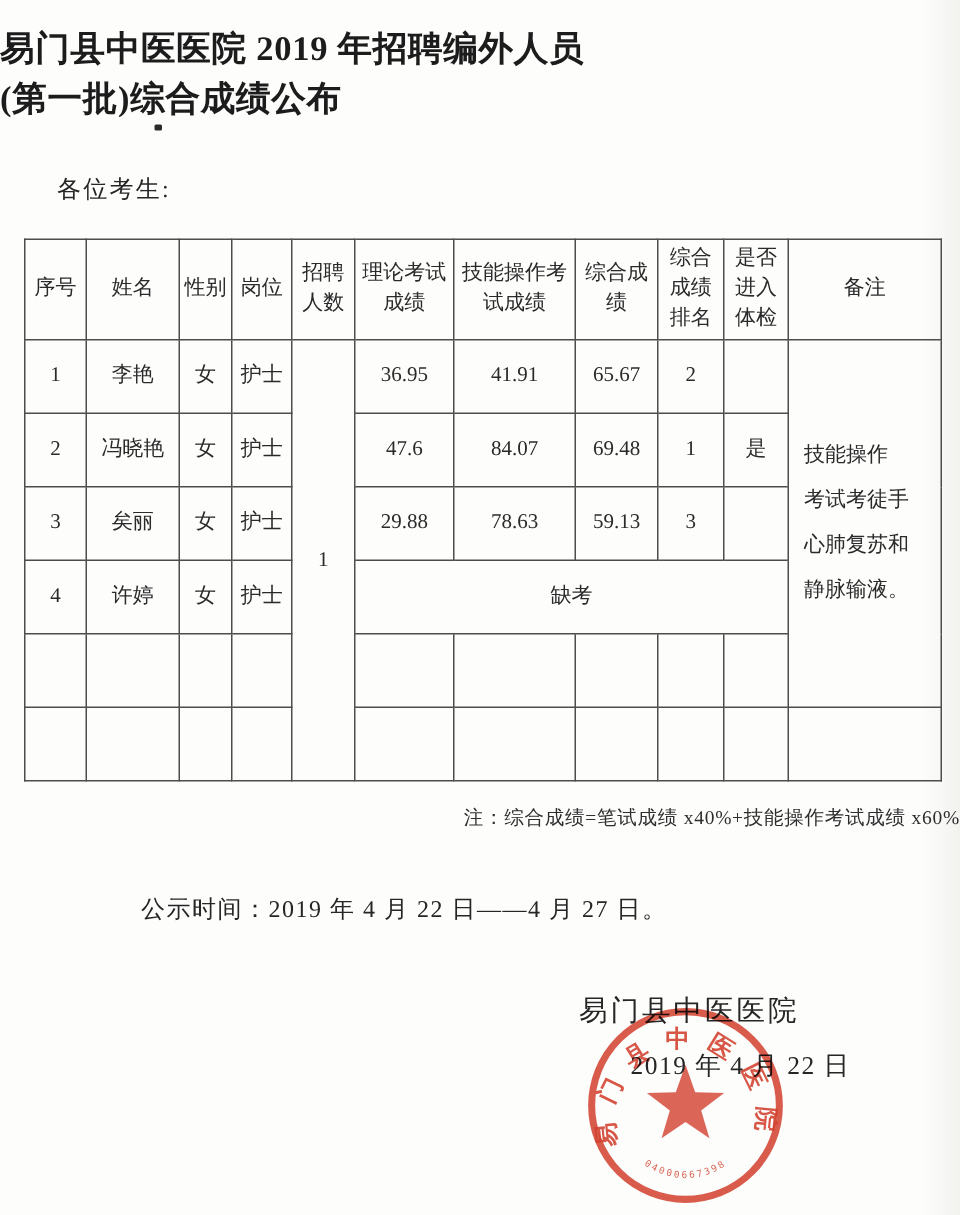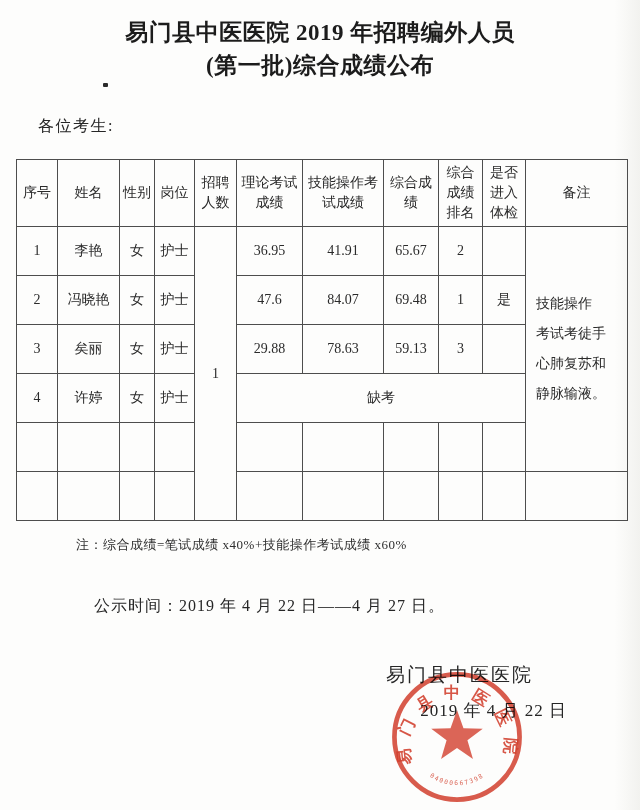--- a/index.html
+++ b/index.html
@@ -10,21 +10,20 @@
     color:#222;
   }
   .page{
     position:relative;
     width:640px;height:810px;
     background:linear-gradient(90deg,#fdfdfc 0%,#fdfdfc 96%,#f2f2ef 100%);
     overflow:hidden;
   }
   .doc-title{
     margin:0;padding-top:16px;
-    text-align:center;
     font-size:23px;font-weight:bold;
     line-height:33px;color:#1c1c1c;
     letter-spacing:0.5px;
   }
   .salutation{
     margin:34px 15px 0 38px;
     font-size:16px;letter-spacing:1.5px;color:#262626;
   }
   .intro{
     margin:6px 24px 0 36px;
@@ -50,21 +49,21 @@
   .score-table thead tr{height:67px;}
   .score-table tr.r{height:49px;}
   .remark-cell{
     text-align:left !important;
     padding-left:10px !important;
     line-height:30px !important;
     font-size:14px;
   }
   .formula-note{
     margin:15px 0 0 76px;
-    font-size:13px;letter-spacing:0.5px;color:#2e2e2e;
+    font-size:13px;letter-spacing:0.5px;color:#2e2e2e;text-align:right;
   }
   .publicity{
     margin:42px 0 0 94px;
     font-size:16px;letter-spacing:1px;color:#262626;
   }
   .signature{
     margin:46px 0 0 352px;
     width:215px;
     text-align:center;
   }

